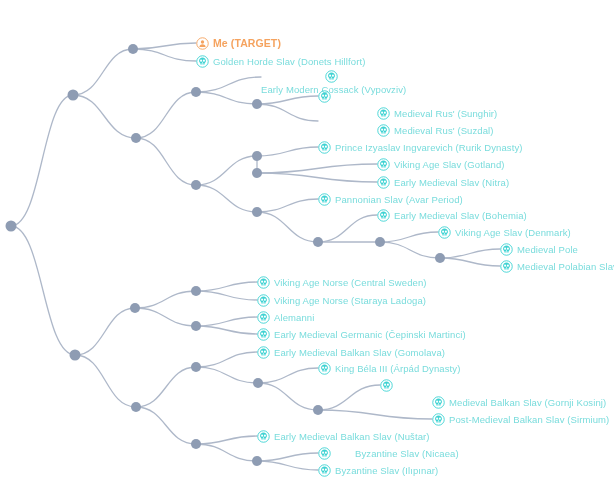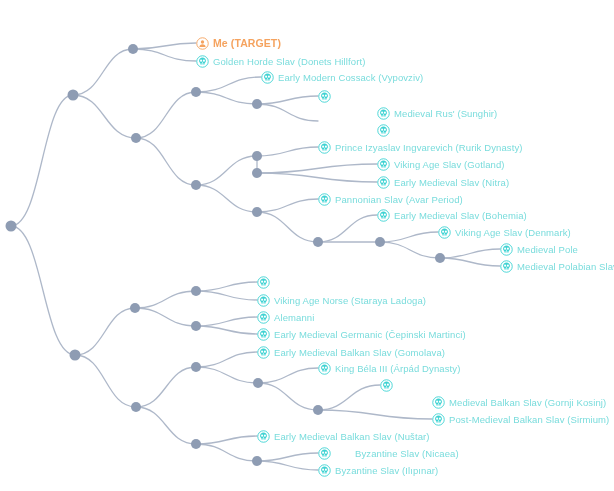--- a/index.html
+++ b/index.html
@@ -155,21 +155,21 @@
             <circle cx="9.4" cy="10.4" r="1.9" fill="#ffffff"></circle>
             <circle cx="14.6" cy="10.4" r="1.9" fill="#ffffff"></circle>
             <rect x="11.2" y="12.6" width="1.6" height="1.9" rx=".5" fill="#ffffff"></rect>
             <rect x="8.6" y="15.3" width="1.5" height="2.3" fill="#ffffff"></rect>
             <rect x="11.3" y="15.3" width="1.5" height="2.3" fill="#ffffff"></rect>
             <rect x="14" y="15.3" width="1.5" height="2.3" fill="#ffffff"></rect>
           </svg>
         </span>
         <span class="leaf-label">Golden Horde Slav (Donets Hillfort)</span>
       </div>
-      <div class="leaf" style="left: 261px; top: 77px;">
+      <div class="leaf" style="left: 261px; top: 77px; flex-direction: column;">
         <span style="display: flex; align-items: center;">
           <svg class="leaf-icon" viewBox="0 0 24 24" xmlns="http://www.w3.org/2000/svg">
             <circle cx="12" cy="12" r="10.6" fill="none" stroke="#3fd3d3" stroke-width="1.7"></circle>
             <path d="M12 4.6c-3.7 0-6.3 2.5-6.3 5.9 0 2 .9 3.3 2 4.1v1.9c0 .6.5 1.1 1.1 1.1h6.4c.6 0 1.1-.5 1.1-1.1v-1.9c1.1-.8 2-2.1 2-4.1 0-3.4-2.6-5.9-6.3-5.9z" fill="#3fd3d3"></path>
             <circle cx="9.4" cy="10.4" r="1.9" fill="#ffffff"></circle>
             <circle cx="14.6" cy="10.4" r="1.9" fill="#ffffff"></circle>
             <rect x="11.2" y="12.6" width="1.6" height="1.9" rx=".5" fill="#ffffff"></rect>
             <rect x="8.6" y="15.3" width="1.5" height="2.3" fill="#ffffff"></rect>
             <rect x="11.3" y="15.3" width="1.5" height="2.3" fill="#ffffff"></rect>
             <rect x="14" y="15.3" width="1.5" height="2.3" fill="#ffffff"></rect>
@@ -212,20 +212,21 @@
             <circle cx="12" cy="12" r="10.6" fill="none" stroke="#3fd3d3" stroke-width="1.7"></circle>
             <path d="M12 4.6c-3.7 0-6.3 2.5-6.3 5.9 0 2 .9 3.3 2 4.1v1.9c0 .6.5 1.1 1.1 1.1h6.4c.6 0 1.1-.5 1.1-1.1v-1.9c1.1-.8 2-2.1 2-4.1 0-3.4-2.6-5.9-6.3-5.9z" fill="#3fd3d3"></path>
             <circle cx="9.4" cy="10.4" r="1.9" fill="#ffffff"></circle>
             <circle cx="14.6" cy="10.4" r="1.9" fill="#ffffff"></circle>
             <rect x="11.2" y="12.6" width="1.6" height="1.9" rx=".5" fill="#ffffff"></rect>
             <rect x="8.6" y="15.3" width="1.5" height="2.3" fill="#ffffff"></rect>
             <rect x="11.3" y="15.3" width="1.5" height="2.3" fill="#ffffff"></rect>
             <rect x="14" y="15.3" width="1.5" height="2.3" fill="#ffffff"></rect>
           </svg>
         </span>
+        <span class="leaf-label">Medieval Rus' (Suzdal)</span>
       </div>
       <div class="leaf" style="left: 318px; top: 147px;">
         <span style="display: flex; align-items: center;">
           <svg class="leaf-icon" viewBox="0 0 24 24" xmlns="http://www.w3.org/2000/svg">
             <circle cx="12" cy="12" r="10.6" fill="none" stroke="#3fd3d3" stroke-width="1.7"></circle>
             <path d="M12 4.6c-3.7 0-6.3 2.5-6.3 5.9 0 2 .9 3.3 2 4.1v1.9c0 .6.5 1.1 1.1 1.1h6.4c.6 0 1.1-.5 1.1-1.1v-1.9c1.1-.8 2-2.1 2-4.1 0-3.4-2.6-5.9-6.3-5.9z" fill="#3fd3d3"></path>
             <circle cx="9.4" cy="10.4" r="1.9" fill="#ffffff"></circle>
             <circle cx="14.6" cy="10.4" r="1.9" fill="#ffffff"></circle>
             <rect x="11.2" y="12.6" width="1.6" height="1.9" rx=".5" fill="#ffffff"></rect>
             <rect x="8.6" y="15.3" width="1.5" height="2.3" fill="#ffffff"></rect>
@@ -346,20 +347,21 @@
             <circle cx="12" cy="12" r="10.6" fill="none" stroke="#3fd3d3" stroke-width="1.7"></circle>
             <path d="M12 4.6c-3.7 0-6.3 2.5-6.3 5.9 0 2 .9 3.3 2 4.1v1.9c0 .6.5 1.1 1.1 1.1h6.4c.6 0 1.1-.5 1.1-1.1v-1.9c1.1-.8 2-2.1 2-4.1 0-3.4-2.6-5.9-6.3-5.9z" fill="#3fd3d3"></path>
             <circle cx="9.4" cy="10.4" r="1.9" fill="#ffffff"></circle>
             <circle cx="14.6" cy="10.4" r="1.9" fill="#ffffff"></circle>
             <rect x="11.2" y="12.6" width="1.6" height="1.9" rx=".5" fill="#ffffff"></rect>
             <rect x="8.6" y="15.3" width="1.5" height="2.3" fill="#ffffff"></rect>
             <rect x="11.3" y="15.3" width="1.5" height="2.3" fill="#ffffff"></rect>
             <rect x="14" y="15.3" width="1.5" height="2.3" fill="#ffffff"></rect>
           </svg>
         </span>
+        <span class="leaf-label">Viking Age Norse (Central Sweden)</span>
       </div>
       <div class="leaf" style="left: 257px; top: 300px;">
         <span style="display: flex; align-items: center;">
           <svg class="leaf-icon" viewBox="0 0 24 24" xmlns="http://www.w3.org/2000/svg">
             <circle cx="12" cy="12" r="10.6" fill="none" stroke="#3fd3d3" stroke-width="1.7"></circle>
             <path d="M12 4.6c-3.7 0-6.3 2.5-6.3 5.9 0 2 .9 3.3 2 4.1v1.9c0 .6.5 1.1 1.1 1.1h6.4c.6 0 1.1-.5 1.1-1.1v-1.9c1.1-.8 2-2.1 2-4.1 0-3.4-2.6-5.9-6.3-5.9z" fill="#3fd3d3"></path>
             <circle cx="9.4" cy="10.4" r="1.9" fill="#ffffff"></circle>
             <circle cx="14.6" cy="10.4" r="1.9" fill="#ffffff"></circle>
             <rect x="11.2" y="12.6" width="1.6" height="1.9" rx=".5" fill="#ffffff"></rect>
             <rect x="8.6" y="15.3" width="1.5" height="2.3" fill="#ffffff"></rect>

